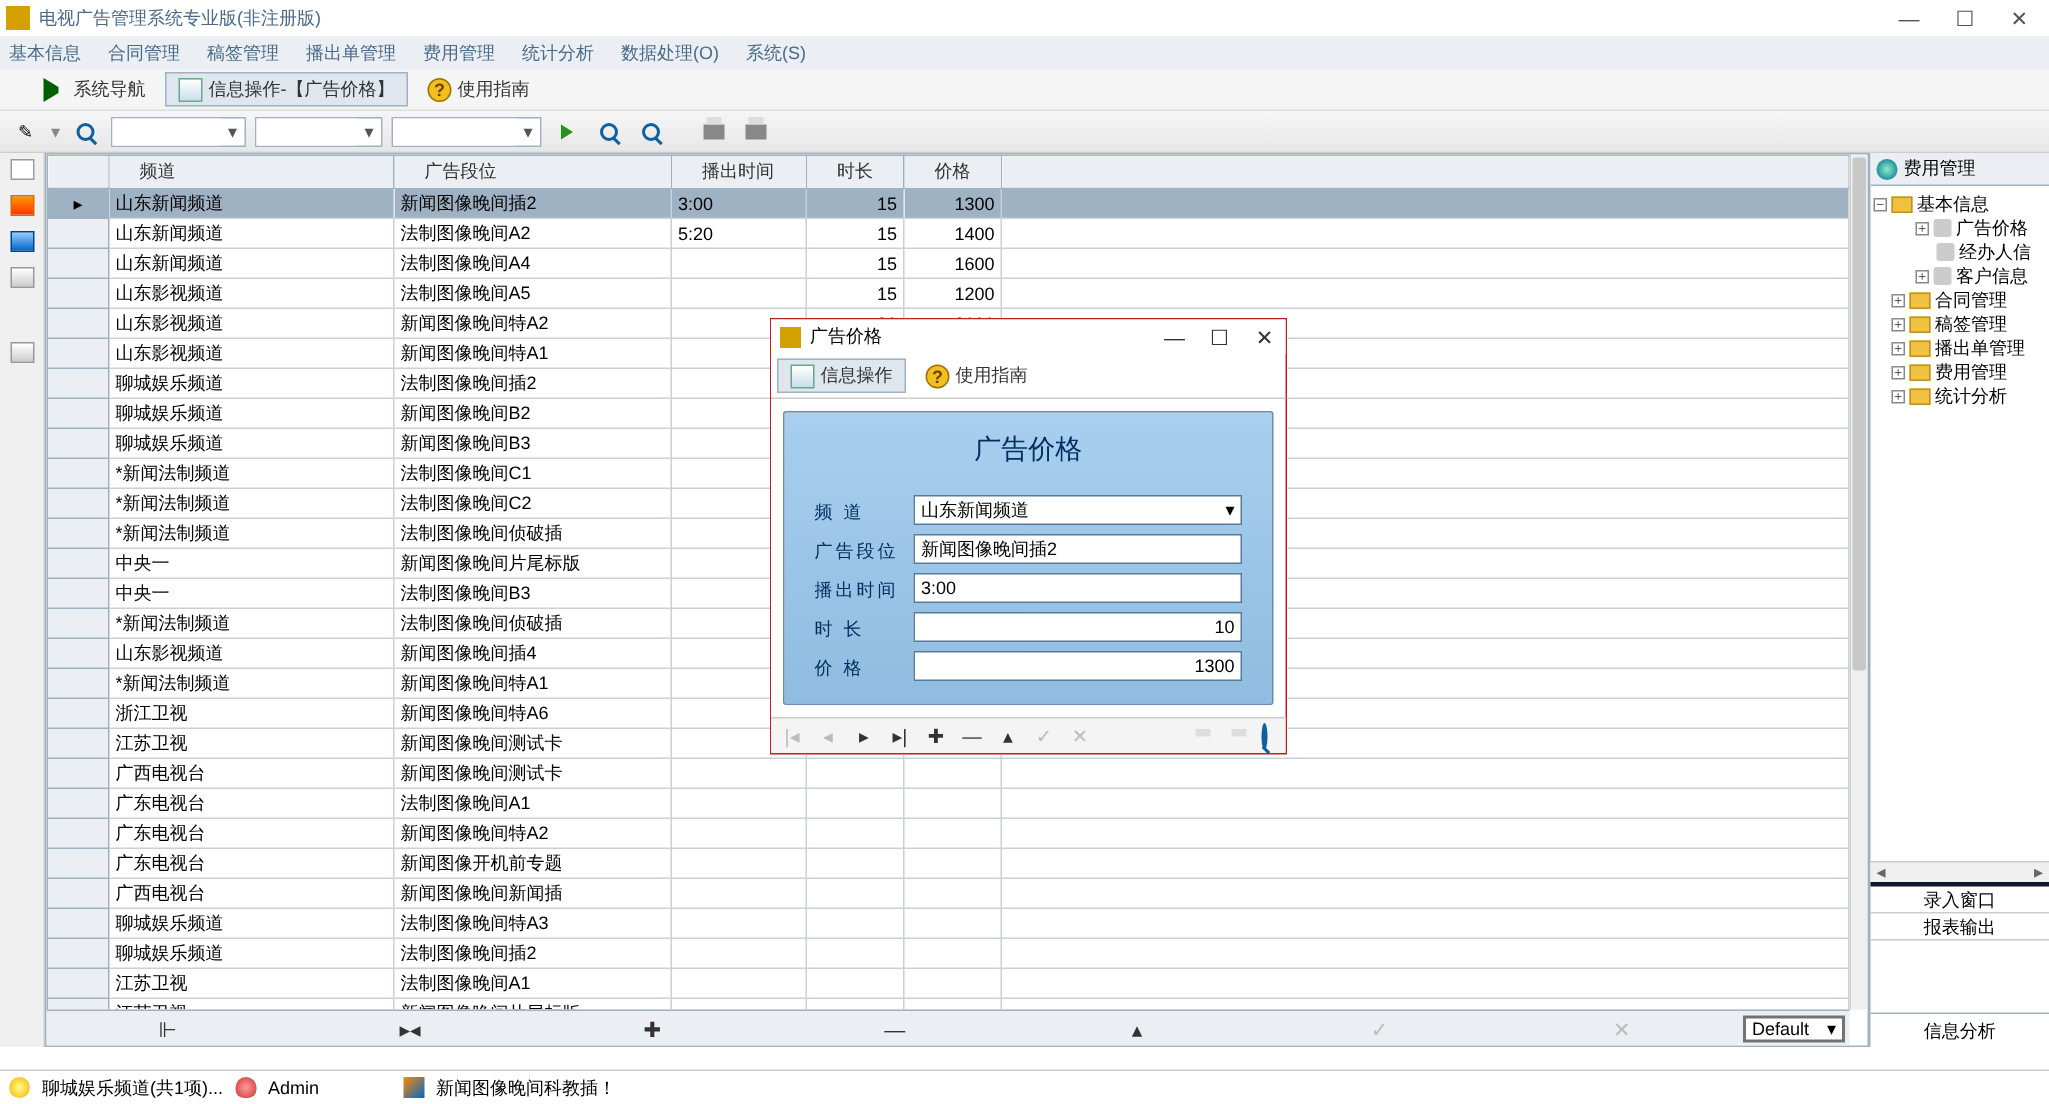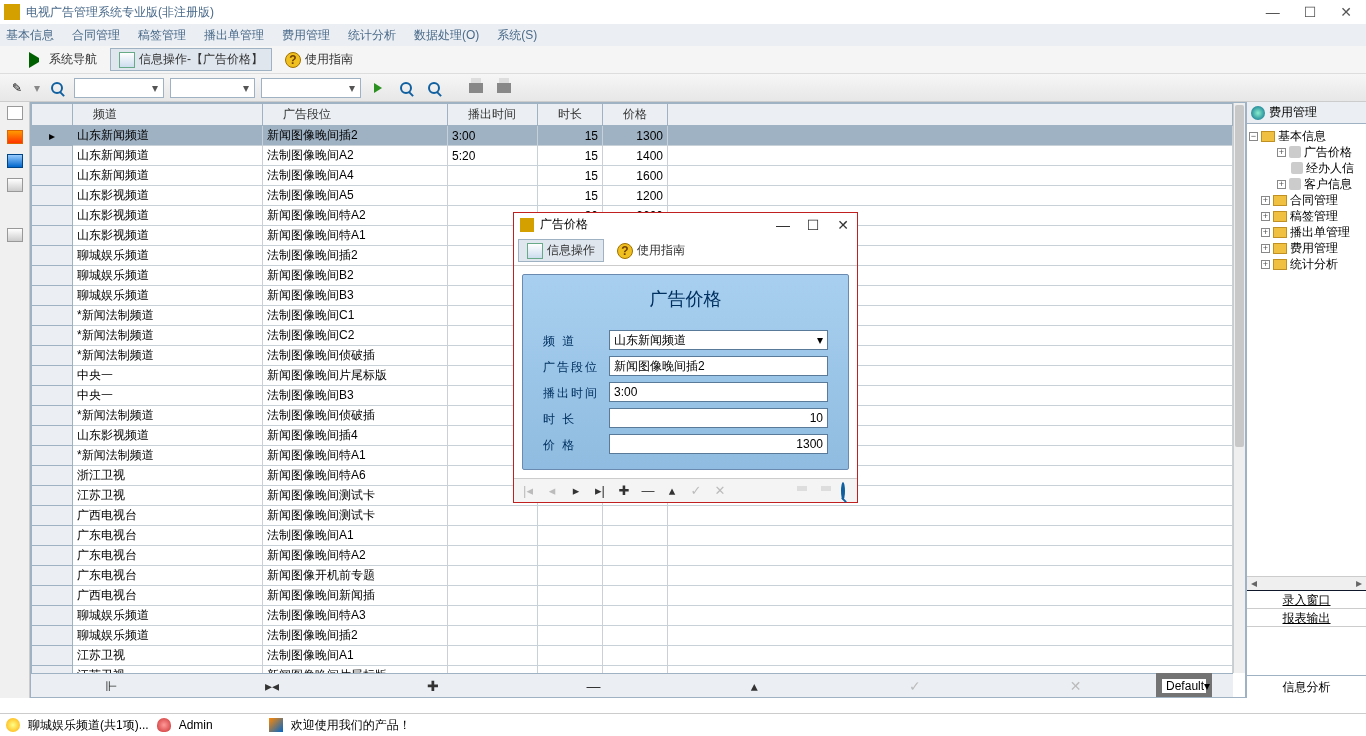--- a/index.html
+++ b/index.html
@@ -51,35 +51,35 @@
 table.grid th { background:#ebeff3; border:1px solid #9fb2c4; text-align:left; padding:2px 20px; font-weight:normal; color:#333; height:18px; position:sticky; top:0; }
 table.grid td { border:1px solid #c8d0d8; padding:1px 4px; height:15px; white-space:nowrap; overflow:hidden; }
 table.grid tr.sel td { background:#9fb2c4; }
 table.grid .rowhdr { width:14px; background:#ebeff3; border:1px solid #9fb2c4; text-align:center; }
 table.grid .num { text-align:right; }
 .vscrollbar { position:absolute; right:0; top:0; bottom:24px; width:12px; background:#efefef; border-left:1px solid #ccc; }
 .vscrollbar .thumb { position:absolute; left:1px; right:1px; top:2px; height:60%; background:#c8c8c8; border-radius:2px; }
 
 .gridnav { position:absolute; left:0; right:12px; bottom:0; height:24px; background:#ebeff3; border-top:1px solid #9fb2c4; display:flex; align-items:center; }
 .gridnav .navbtn { flex:1; text-align:center; cursor:pointer; color:#333; font-size:14px; }
-.gridnav .defbox { width:56px; border:6px solid #737373; background:#fff; display:flex; align-items:center; padding:0 4px; margin-right:21px; font-family:monospace; }
+.gridnav .defbox { width:68px; border:2px solid #737373; background:#fff; display:flex; align-items:center; padding:0 4px; margin-right:3px; font-family:monospace; }
 .gridnav .defbox .dd { margin-left:auto; }
 
 
 .rightpanel { width:120px; border-left:1px solid #9fb2c4; background:#fff; display:flex; flex-direction:column; }
 .rhead { height:22px; display:flex; align-items:center; gap:4px; padding:0 4px; border-bottom:1px solid #9fb2c4; background:#ebeff3; }
 .rhead .glass { width:14px; height:14px; border-radius:50%; background:radial-gradient(#8ec,#068); }
 .tree { flex:1; overflow:auto; padding:4px 2px; }
 .tree .node { display:flex; align-items:center; gap:3px; height:16px; white-space:nowrap; cursor:pointer; }
 .tree .ind1 { padding-left:12px; }
 .tree .ind2 { padding-left:28px; }
 .tree .exp { width:9px; height:9px; border:1px solid #888; text-align:center; line-height:7px; font-size:9px; color:#555; }
 .tree .fold { width:14px; height:11px; background:#f0c040; border:1px solid #c09020; }
 .tree .leaf { width:12px; height:12px; background:#ccc; border-radius:2px; }
-.rlinks { border-top:1px solid #0f172a;text-decoration:underline; }
+.rlinks { border-top:3px solid #0f172a; }
 .rlinks div { height:18px; border-bottom:1px solid #ccc; text-align:center; line-height:18px; cursor:pointer; }
 .rspace { flex:0 0 48px; }
 .rlinks2 { border-top:1px solid #9fb2c4; }
 .rlinks2 div { height:22px; text-align:center; line-height:22px; cursor:pointer; }
 .hscrollsmall { height:14px; background:#efefef; border-top:1px solid #ccc; display:flex; }
 .hscrollsmall .arr { width:14px; text-align:center; color:#666; line-height:12px; }
 .hscrollsmall .tr { flex:1; }
 
 
 .statusbar { position:absolute; left:0; right:0; bottom:0; height:23px; display:flex; align-items:center; padding:0 6px; gap:8px; border-top:1px solid #ccc; background:#fff; font-family:"SimSun",monospace; }
@@ -615,14 +615,14 @@
   </div>
 </div>
 
 <div class="statusbar">
   <span class="bulb"></span>
   <span>聊城娱乐频道(共1项)...</span>
   <span class="user"></span>
   <span>Admin</span>
   <span style="width:40px"></span>
   <span class="cube"></span>
-  <span>欢迎使用我们的产品！</span>
+  <span>新闻图像晚间科教插！</span>
 </div>
 
 </body></html>

